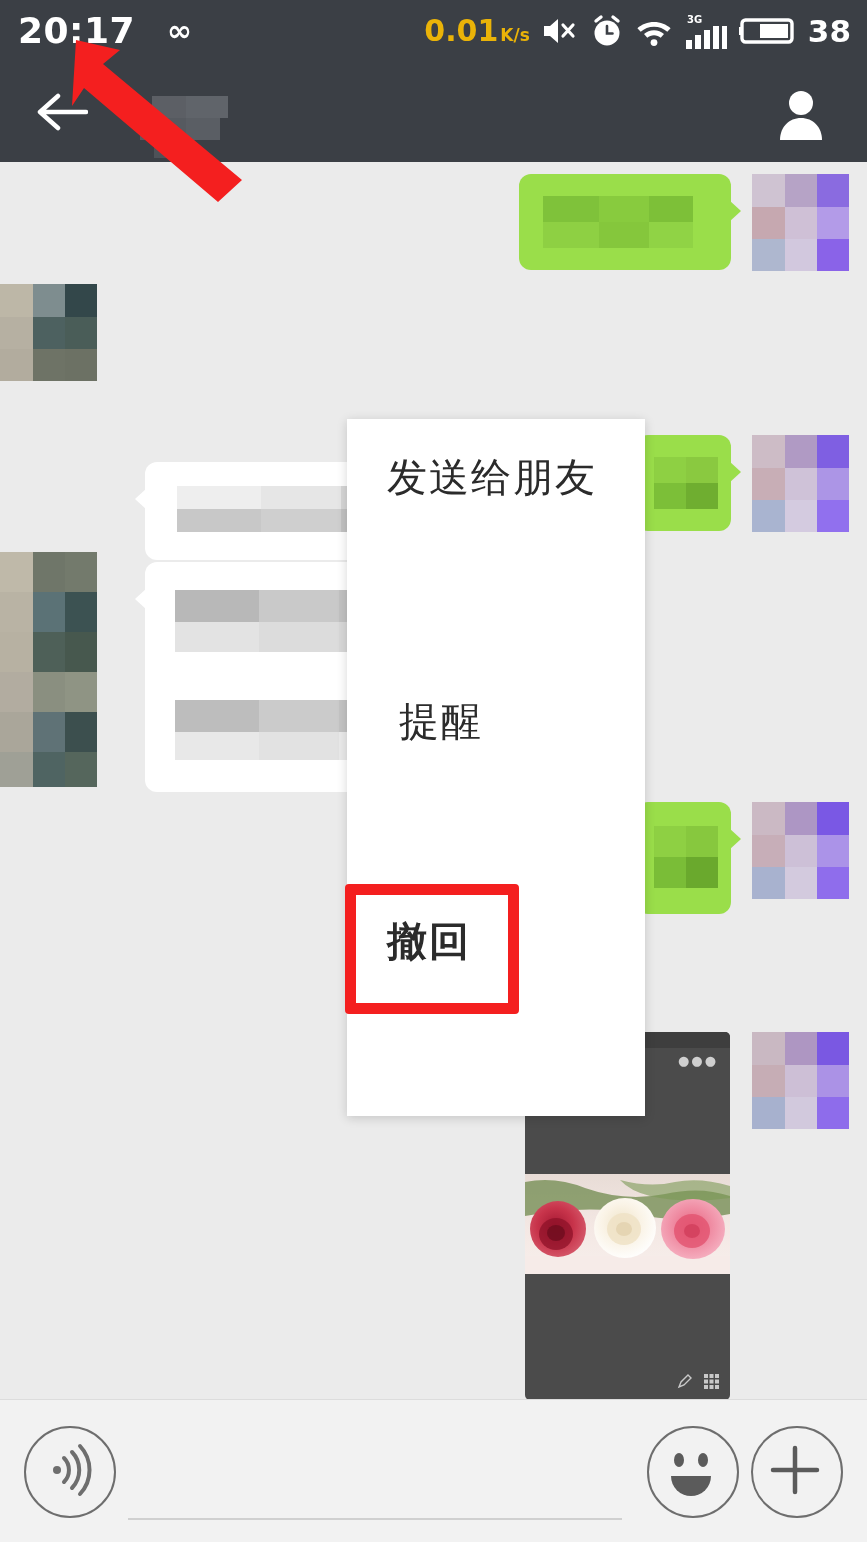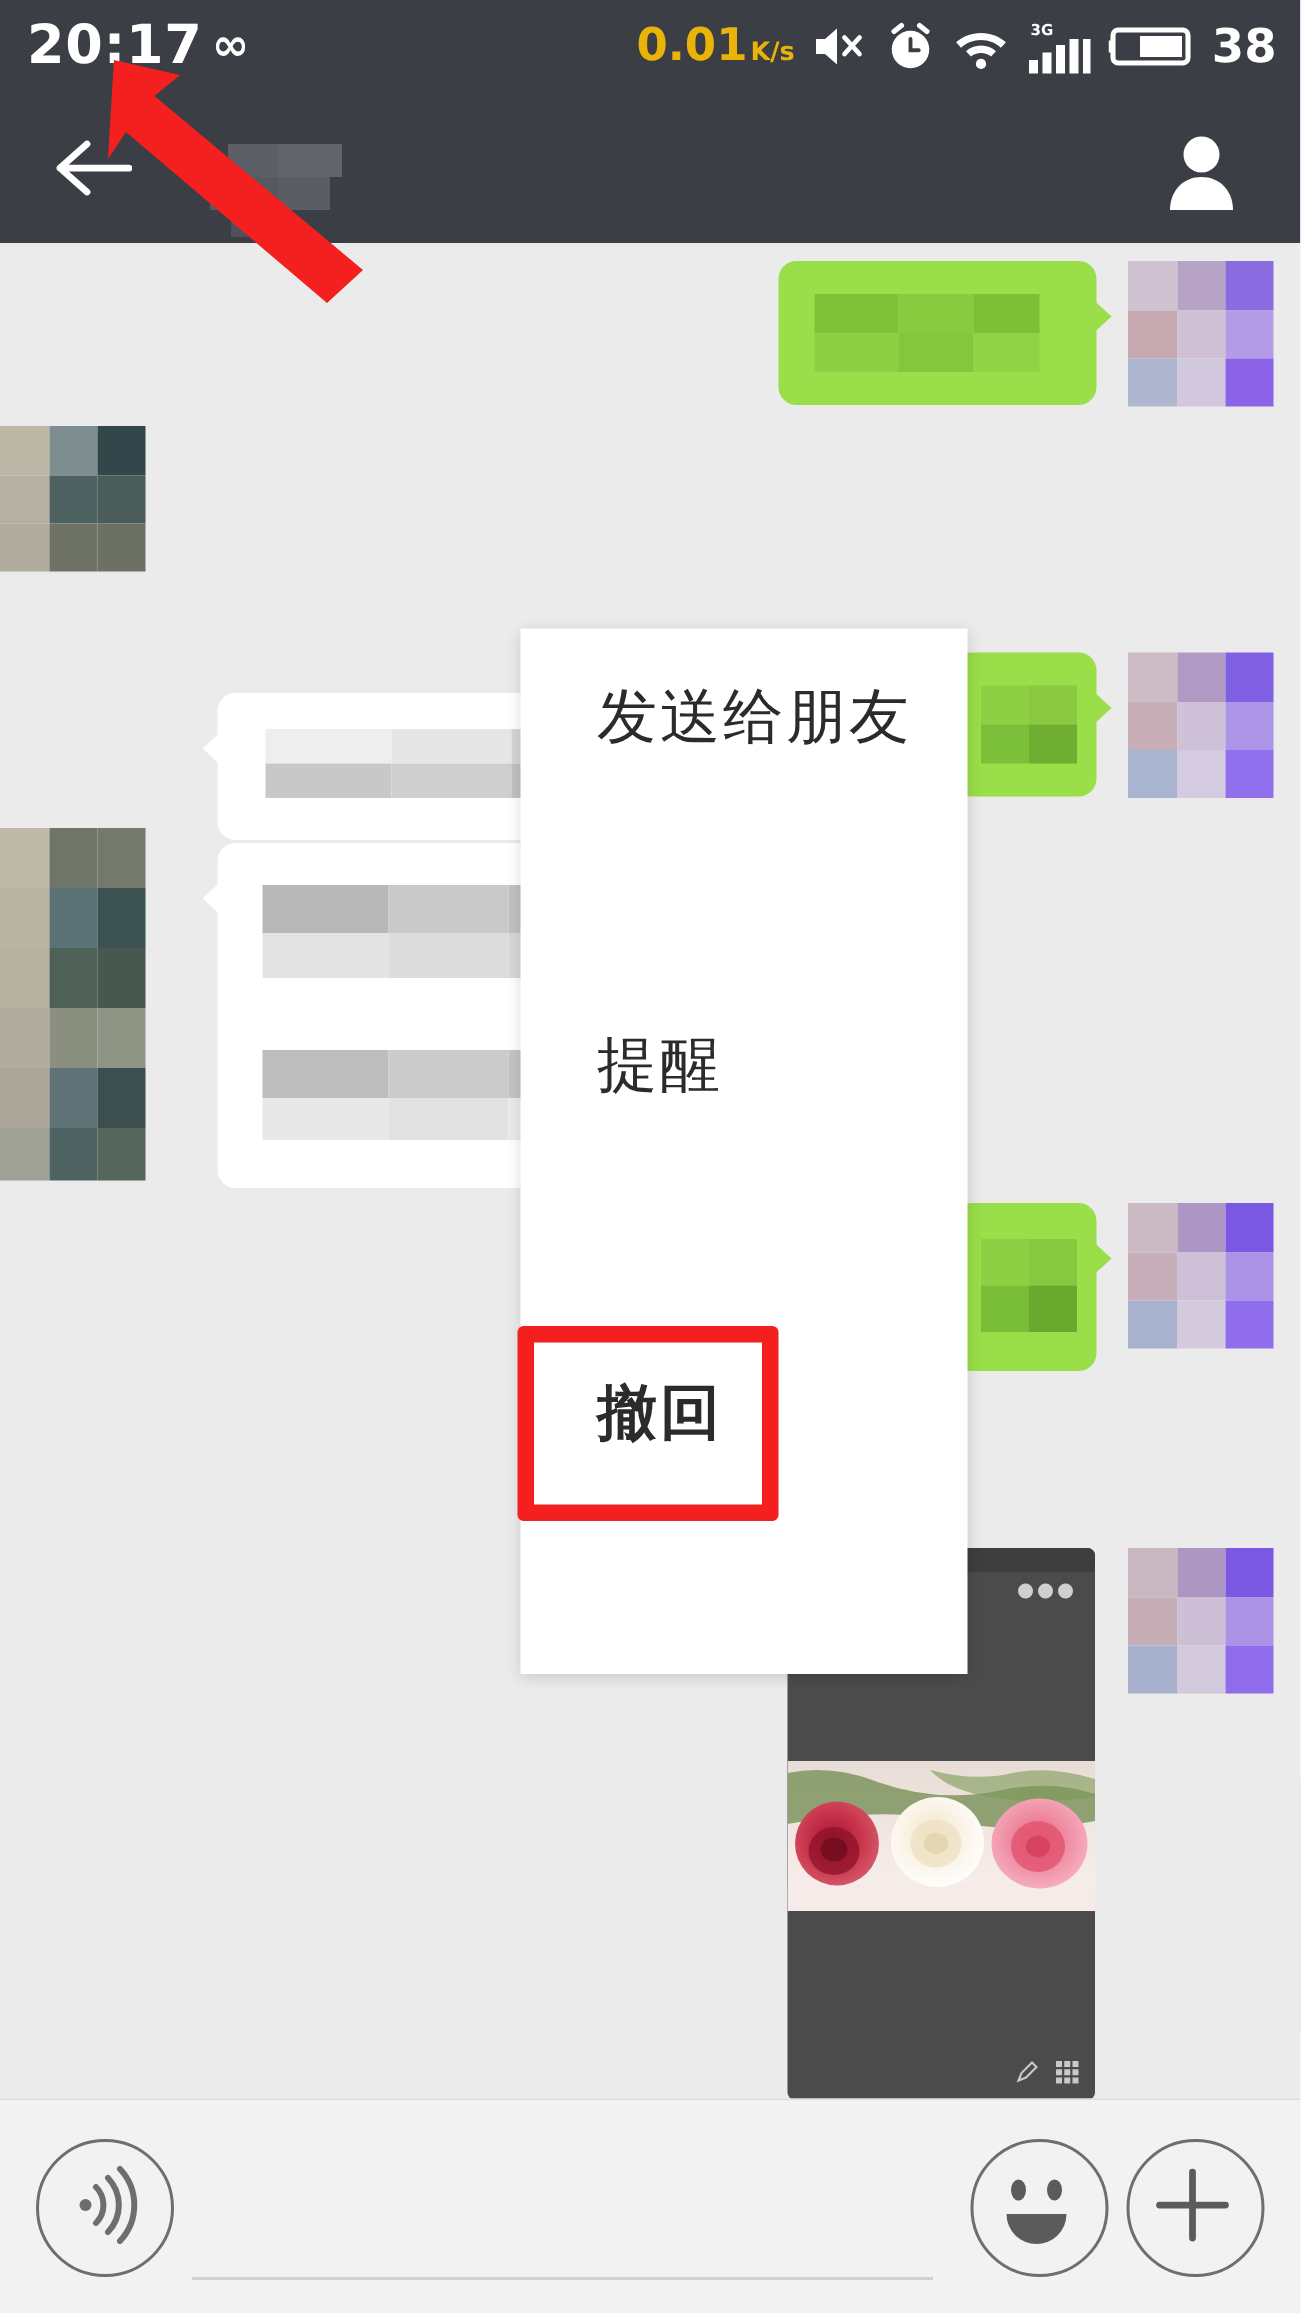--- a/index.html
+++ b/index.html
@@ -1,21 +1,21 @@
 <!DOCTYPE html>
 <html><head>
 <meta charset="utf-8">
 <style>
   html,body{margin:0;padding:0;background:#ffffff;}
   body{width:867px;height:1542px;overflow:hidden;font-family:"DejaVu Sans","Liberation Sans",sans-serif;}
   #app{position:relative;width:867px;height:1542px;overflow:hidden;background:#ebebeb;}
 
   
   .statusbar{position:absolute;left:0;top:0;width:867px;height:62px;background:#3b3f45;display:flex;align-items:center;}
-  .sb-left{display:flex;align-items:center;padding-left:18px;gap:6px;text-align:right;}
+  .sb-left{display:flex;align-items:center;padding-left:18px;gap:32px;text-align:right;}
   .sb-time{color:#fff;font-size:36px;font-weight:bold;letter-spacing:0.5px;line-height:1;}
   .sb-infinity{color:#fff;font-size:30px;line-height:1;font-weight:bold;}
   .sb-right{position:absolute;right:16px;top:0;height:62px;display:flex;align-items:center;gap:11px;}
   .sb-net{color:#eab308;font-size:30px;font-weight:bold;line-height:1;display:flex;align-items:baseline;}
   .sb-net .unit{font-size:17px;font-weight:bold;margin-left:2px;}
   .sb-batt-num{color:#fff;font-size:31px;font-weight:bold;line-height:1;}
   .ico{display:block;}
 
   
   .navbar{position:absolute;left:0;top:62px;width:867px;height:100px;background:#3b3f45;}
@@ -42,21 +42,21 @@
   
   .shot{position:absolute;left:525px;top:1032px;width:205px;height:368px;background:#4b4b4b;border-radius:5px;overflow:hidden;}
   .shot-status{position:absolute;left:0;top:0;width:205px;height:16px;background:#3e3e3e;}
   .shot-dots{position:absolute;right:12px;top:22px;color:#cfcfcf;font-size:13px;letter-spacing:2px;line-height:1;}
   .shot-photo{position:absolute;left:0;top:142px;width:205px;height:100px;}
   .shot-tools{position:absolute;right:10px;bottom:10px;display:flex;gap:10px;align-items:flex-end;}
 
   
   .menu{position:absolute;left:347px;top:419px;width:298px;height:697px;background:#ffffff;
         box-shadow:0 2px 10px rgba(0,0,0,.16);}
-  .menu-item{position:absolute;left:0;width:298px;height:116px;display:flex;align-items:center;cursor:pointer;margin-left:11px;}
+  .menu-item{position:absolute;left:0;width:298px;height:116px;display:flex;align-items:center;cursor:pointer;}
   .menu-item span{padding-left:40px;font-size:40px;color:#2b2b2b;letter-spacing:2px;
         font-family:"DejaVu Sans","Liberation Sans",sans-serif;}
 
   .hilite{position:absolute;left:345px;top:884px;width:174px;height:130px;border:11px solid #f41f1f;
         background:transparent;border-radius:4px;box-sizing:border-box;}
 
   
   .arrow{position:absolute;left:70px;top:28px;width:230px;height:180px;pointer-events:none;}
 
   
@@ -353,21 +353,21 @@
           <rect x="6.5" y="12" width="4" height="4" fill="#c9c9c9"></rect>
           <rect x="12" y="12" width="4" height="4" fill="#c9c9c9"></rect>
       </svg>
     </div>
   </div>
 
   <div class="menu">
     <div class="menu-item" style="top:0px;">
       <span>发送给朋友</span>
     </div>
-    <div class="menu-item" style="top:232px;">
+    <div class="menu-item" style="top:244px;padding-left:12px;">
       <span>提醒</span>
     </div>
     <div class="menu-item" style="top:464px;font-weight:bold;">
       <span>撤回</span>
     </div>
   </div>
 
   <div class="hilite"></div>
 
   <div class="arrow">

